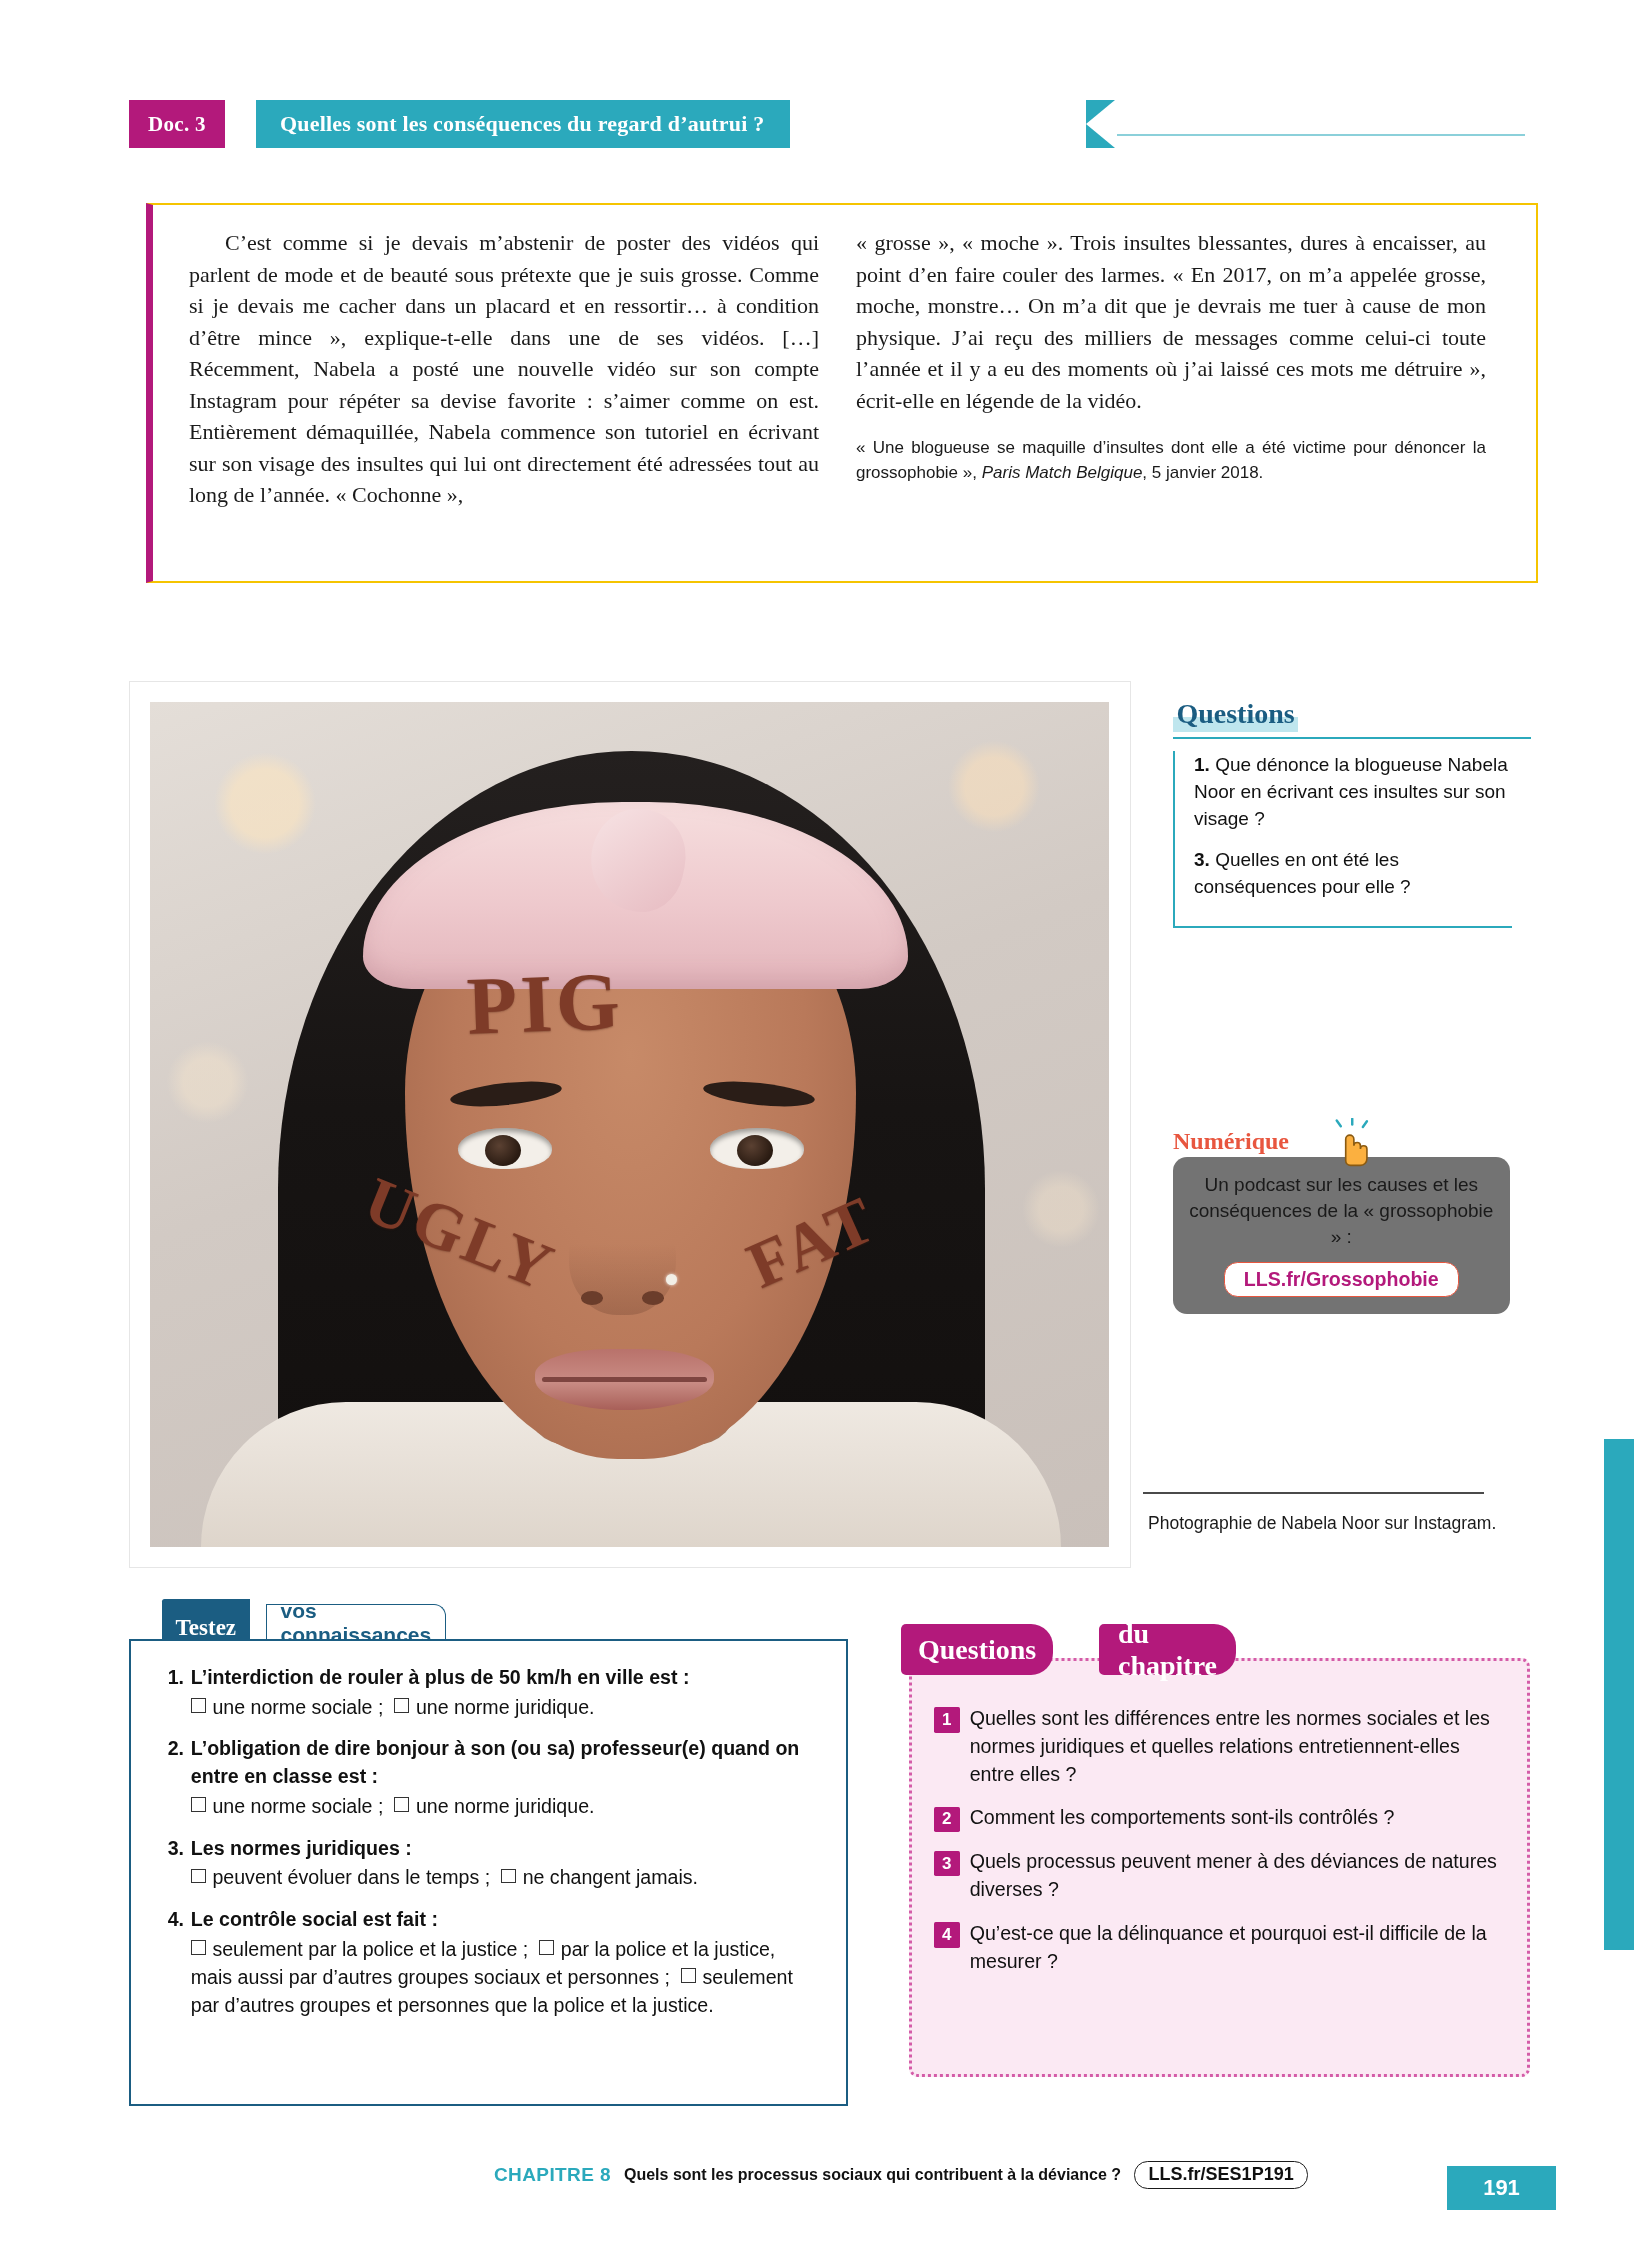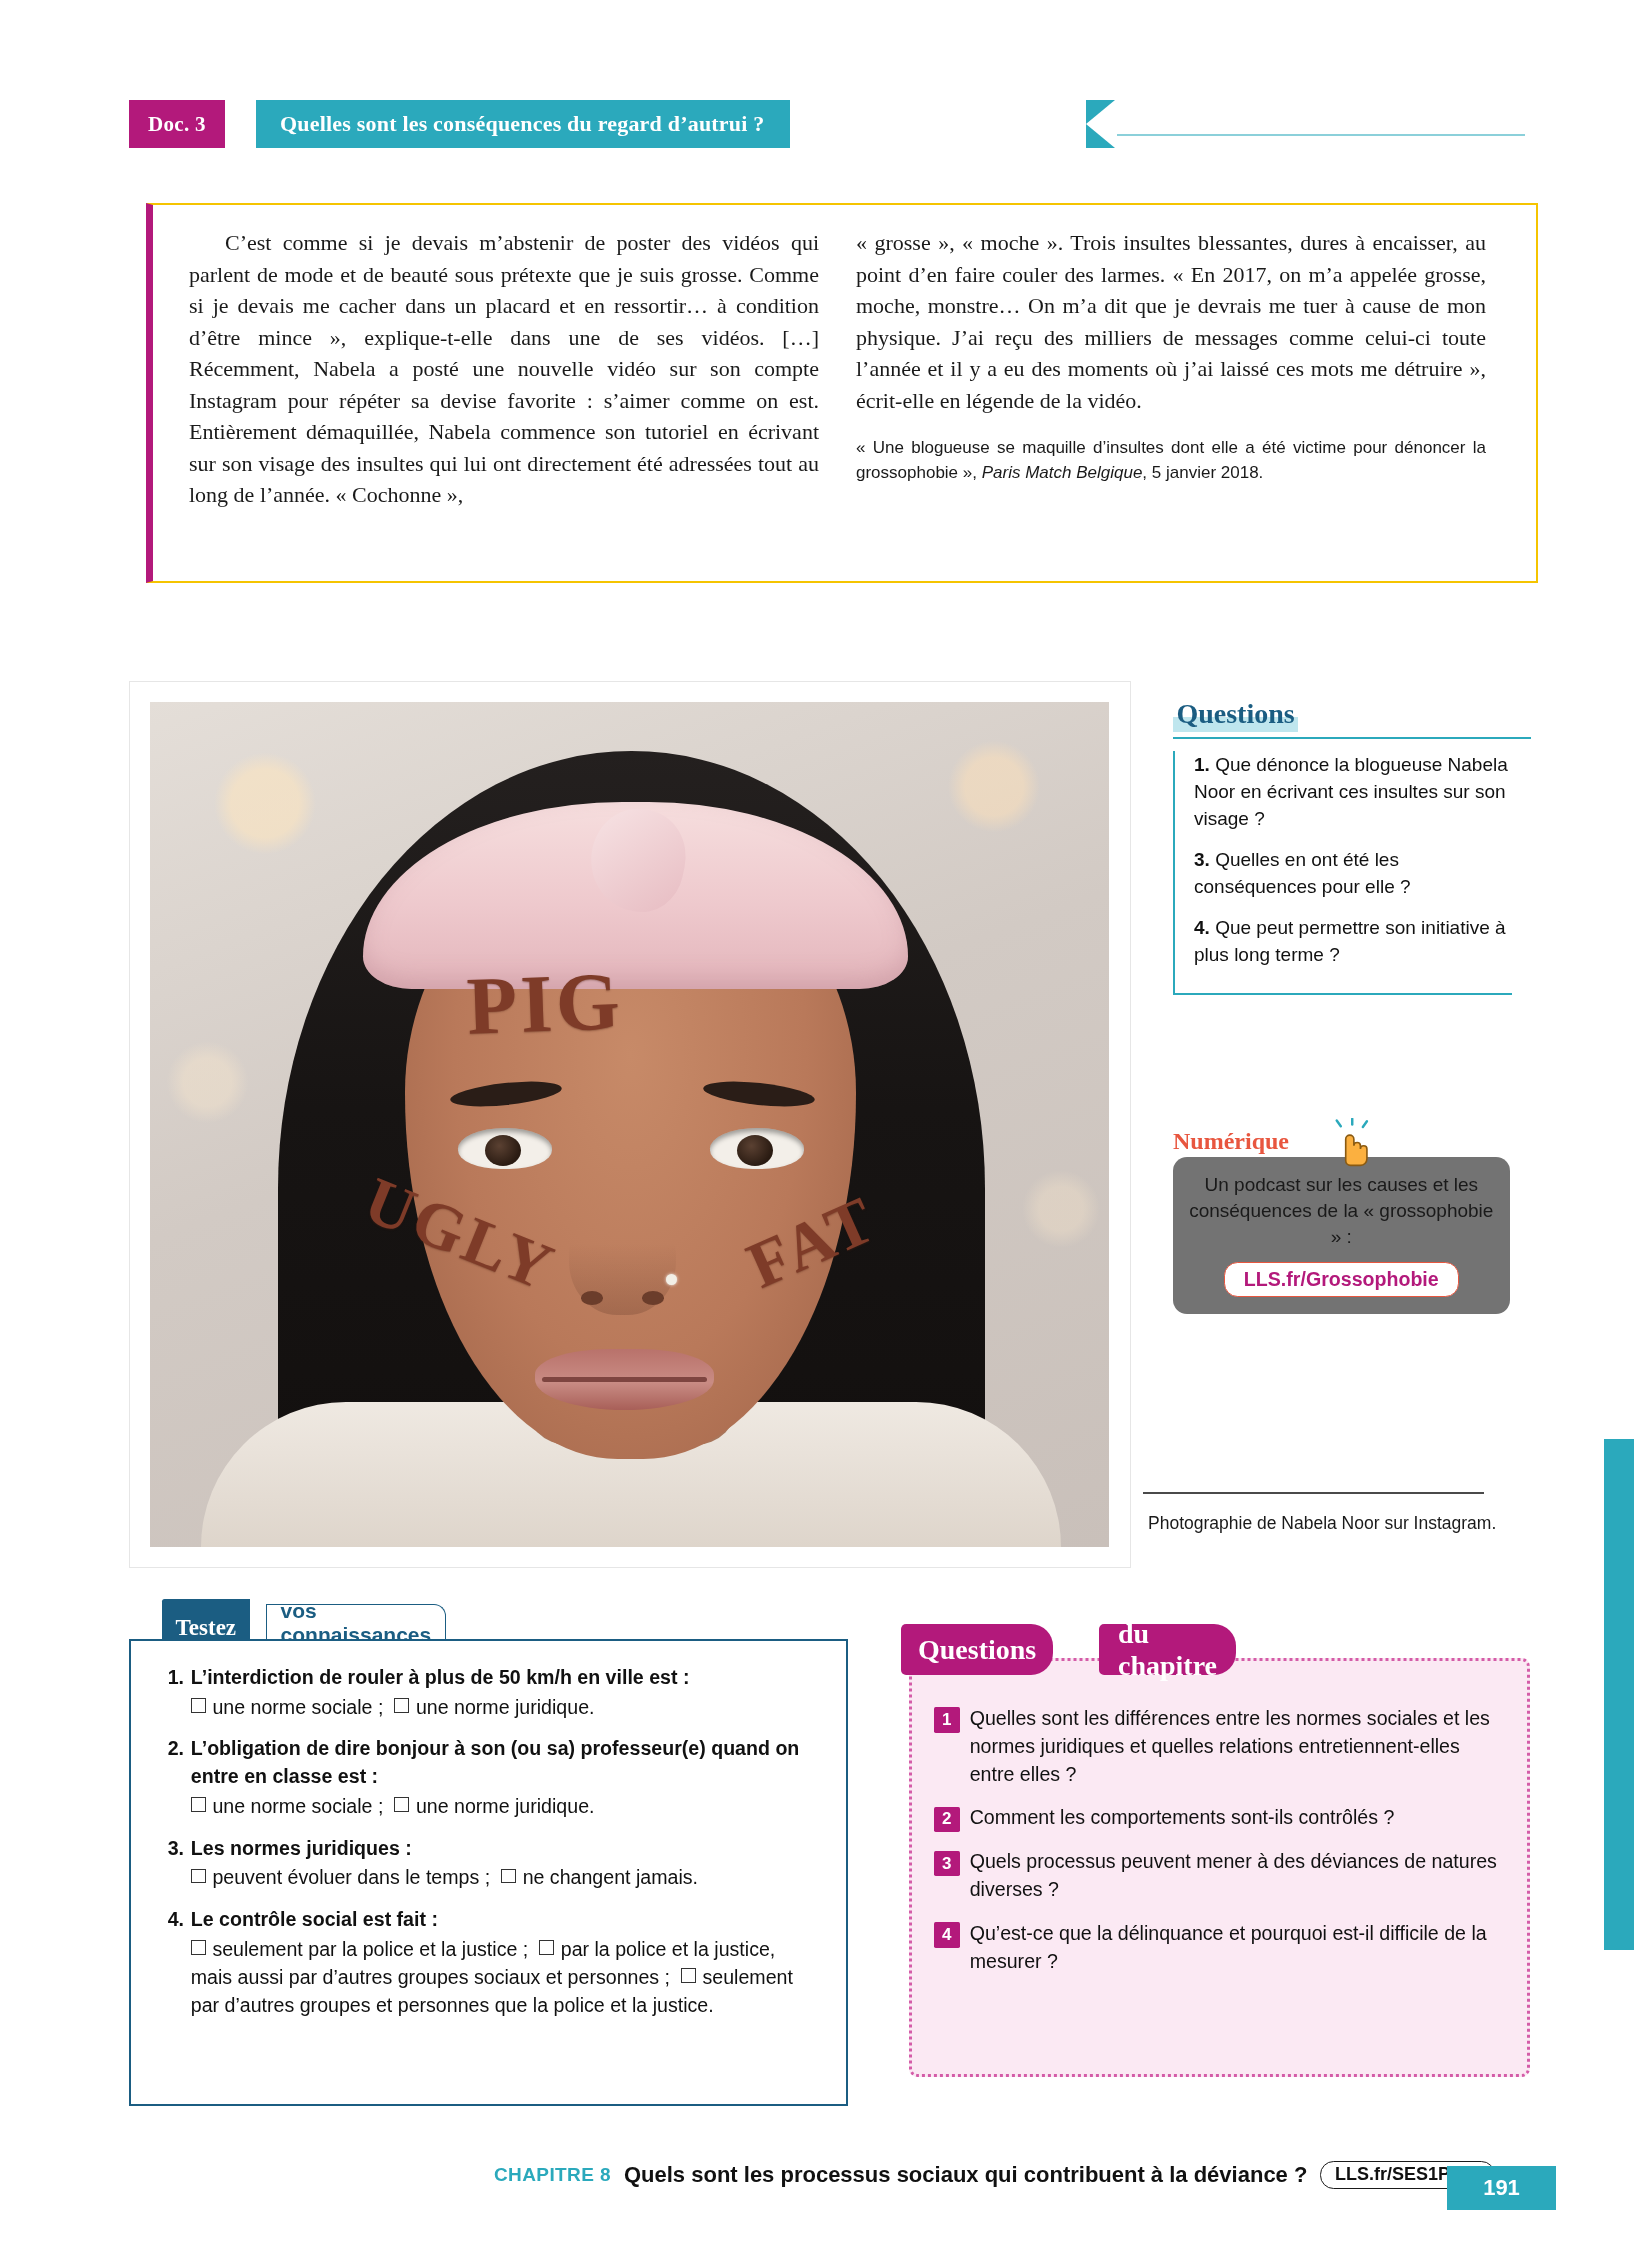--- a/index.html
+++ b/index.html
@@ -534,21 +534,21 @@
   }
   .footer-chap {
     color: #2ba9bc;
     font-weight: bold;
     font-size: 19px;
     letter-spacing: 0.4px;
   }
   .footer-text {
     color: #111111;
     font-weight: bold;
-    font-size: 22px;
+    font-size: 16px;
   }
   .footer-code {
     border: 1.7px solid #1a1a1a;
     border-radius: 13.6px;
     padding: 2.6px 13.6px;
     font-size: 18px;
     font-weight: bold;
     color: #111111;
   }
   .page-num {
@@ -636,24 +636,20 @@
     <div class="questions-rule"></div>
     <div class="q-list">
       <div class="q-item">
         <b>1.</b>
         <span>Que dénonce la blogueuse Nabela Noor en écrivant ces insultes sur son visage ?</span>
       </div>
       <div class="q-item">
         <b>3.</b>
         <span>Quelles en ont été les conséquences pour elle ?</span>
       </div>
-      <div class="q-item">
-        <b>4.</b>
-        <span>Que peut permettre son initiative à plus long terme ?</span>
-      </div>
     </div>
   </div>
 
   <div class="numerique">
     <span class="num-title">Numérique</span>
     <svg class="num-hand" viewBox="0 0 60 60">
       <g stroke="#2ba9bc" stroke-width="3" stroke-linecap="round" fill="none">
         <line x1="12" y1="10" x2="7" y2="3"></line>
         <line x1="26" y1="8" x2="26" y2="1"></line>
         <line x1="39" y1="11" x2="44" y2="4"></line>

